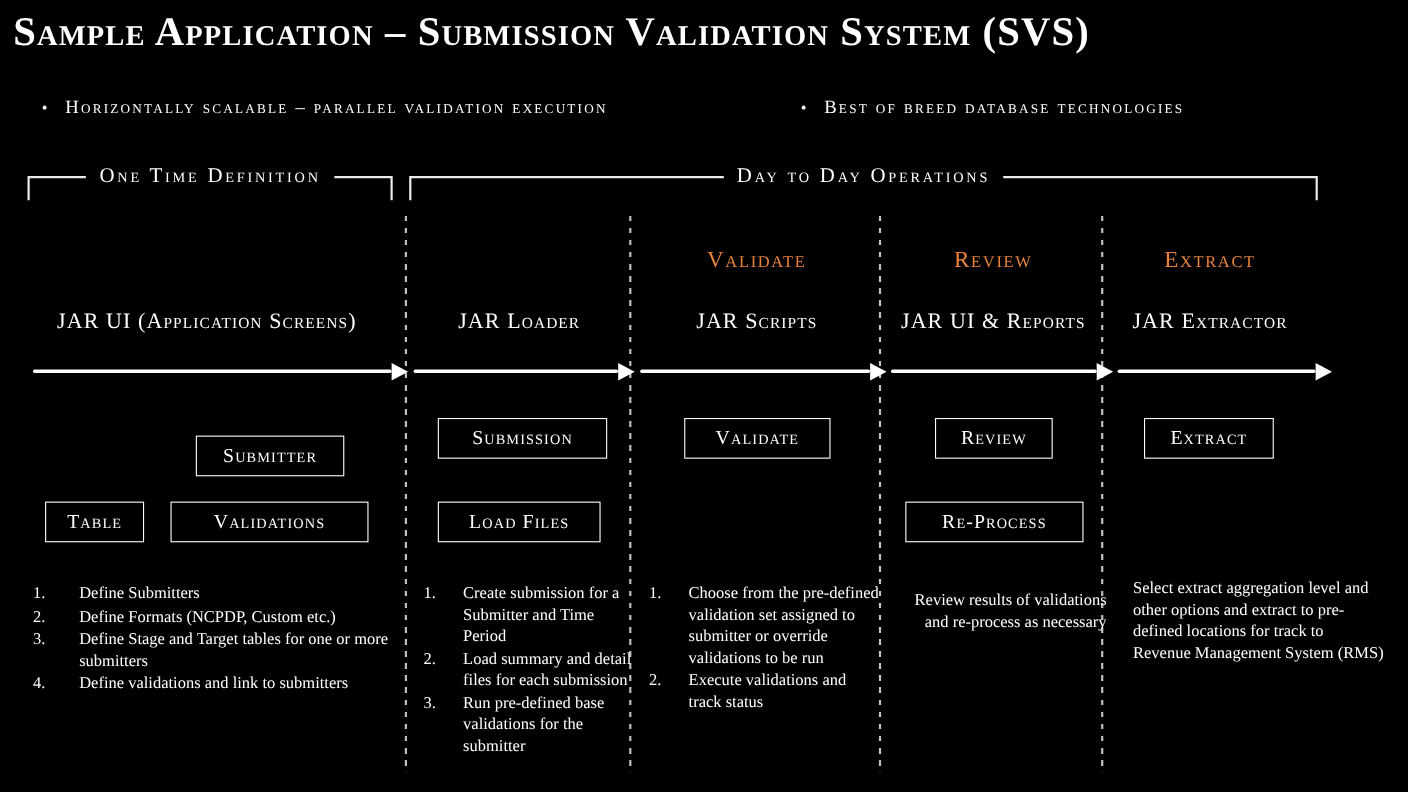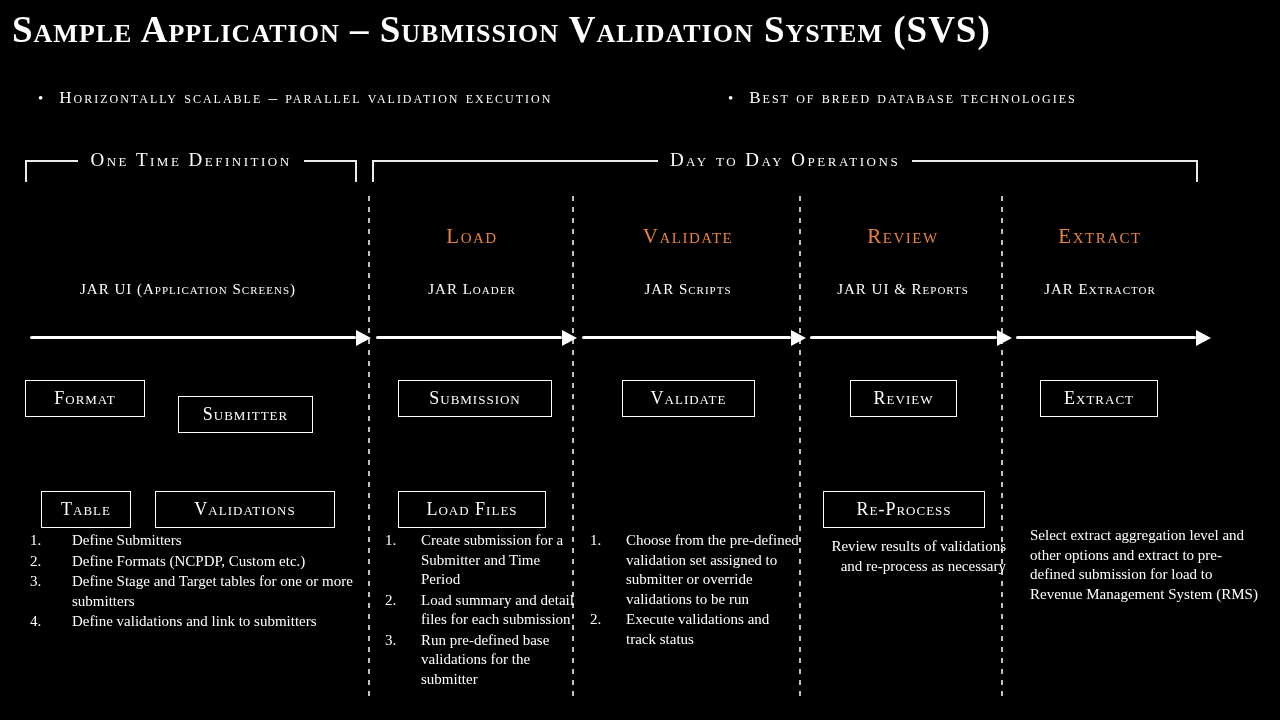--- a/index.html
+++ b/index.html
@@ -40,38 +40,38 @@
     background:repeating-linear-gradient(to bottom,#ffffff 0 5px,transparent 5px 11px);
   }
 
   
   .col-heading{
     position:absolute;top:224px;height:28px;text-align:center;
     font-size:21px;letter-spacing:1.5px;color:#e8823c;white-space:nowrap;
   }
   .col-sub{
     position:absolute;top:281px;height:26px;text-align:center;
-    font-size:15px;letter-spacing:1px;color:#ffffff;white-space:nowrap;
+    font-size:20px;letter-spacing:1px;color:#ffffff;white-space:nowrap;
   }
 
   
   .flow{position:absolute;top:336px;height:3px;background:#ffffff;border-radius:2px;}
   .flow::after{
     content:'';position:absolute;right:-15px;top:-6.5px;width:0;height:0;
     border-left:15px solid #ffffff;
     border-top:8px solid transparent;border-bottom:8px solid transparent;
   }
 
   
   .box{
     position:absolute;height:37px;border:1.5px solid #ffffff;box-sizing:border-box;
     display:flex;align-items:center;justify-content:center;
     font-size:18px;letter-spacing:1px;white-space:nowrap;
   }
-  .row2{top:456px;margin-top:35px;}
+  .row2{top:456px;}
 
   
   .steps{position:absolute;margin:0;padding:0;list-style:none;counter-reset:step;
     font-size:15px;line-height:19.5px;}
   .steps li{counter-increment:step;position:relative;margin:0 0 1px 0;}
   .steps li::before{content:counter(step) ".";position:absolute;left:0;top:0;}
   .steps.pad42 li{padding-left:42px;}
   .steps.pad36 li{padding-left:36px;}
   .note{position:absolute;margin:0;font-size:15px;line-height:19.5px;}
 </style>
@@ -100,38 +100,36 @@
     <span class="arm left"></span>
     <span class="blabel sc">Day to Day Operations</span>
     <span class="arm right"></span>
   </div>
 
   <div class="vdash" style="left:368px;"></div>
   <div class="vdash" style="left:572px;"></div>
   <div class="vdash" style="left:799px;"></div>
   <div class="vdash" style="left:1001px;"></div>
 
-  <div class="col-heading sc" style="left:372px;width:200px;">Load</div>
   <div class="col-heading sc" style="left:588px;width:200px;">Validate</div>
   <div class="col-heading sc" style="left:803px;width:200px;">Review</div>
   <div class="col-heading sc" style="left:1000px;width:200px;">Extract</div>
 
   <div class="col-sub sc" style="left:18px;width:340px;">JAR UI (Application Screens)</div>
   <div class="col-sub sc" style="left:372px;width:200px;">JAR Loader</div>
   <div class="col-sub sc" style="left:588px;width:200px;">JAR Scripts</div>
   <div class="col-sub sc" style="left:795px;width:216px;">JAR UI &amp; Reports</div>
   <div class="col-sub sc" style="left:995px;width:210px;">JAR Extractor</div>
 
   <div class="flow" style="left:30px;width:326px;"></div>
   <div class="flow" style="left:376px;width:186px;"></div>
   <div class="flow" style="left:582px;width:209px;"></div>
   <div class="flow" style="left:810px;width:187px;"></div>
   <div class="flow" style="left:1016px;width:180px;"></div>
 
-  <div class="box sc" style="left:25px;top:380px;width:120px;">Format</div>
   <div class="box sc" style="left:178px;top:380px;width:135px;margin-top:16px;">Submitter</div>
   <div class="box sc" style="left:398px;top:380px;width:154px;">Submission</div>
   <div class="box sc" style="left:622px;top:380px;width:133px;">Validate</div>
   <div class="box sc" style="left:850px;top:380px;width:107px;">Review</div>
   <div class="box sc" style="left:1040px;top:380px;width:118px;">Extract</div>
 
   <div class="box row2 sc" style="left:41px;width:90px;">Table</div>
   <div class="box row2 sc" style="left:155px;width:180px;">Validations</div>
   <div class="box row2 sc" style="left:398px;width:148px;">Load Files</div>
   <div class="box row2 sc" style="left:823px;width:162px;">Re-Process</div>
@@ -149,15 +147,15 @@
     <li>Run pre-defined base validations for the submitter</li>
   </ol>
 
   <ol class="steps pad36" style="left:590px;top:531px;width:212px;">
     <li>Choose from the pre-defined validation set assigned to submitter or override validations to be run</li>
     <li>Execute validations and track status</li>
   </ol>
 
   <p class="note" style="left:818px;top:537px;width:188px;text-align:right;">Review results of validations and re-process as necessary</p>
 
-  <p class="note" style="left:1030px;top:526px;width:228px;">Select extract aggregation level and other options and extract to pre-defined submission for load to Revenue Management System (RMS)</p>
+  <p class="note" style="left:1030px;top:526px;width:228px;">Select extract aggregation level and other options and extract to pre-defined locations for track to Revenue Management System (RMS)</p>
 
 </div>
 
 </body></html>

